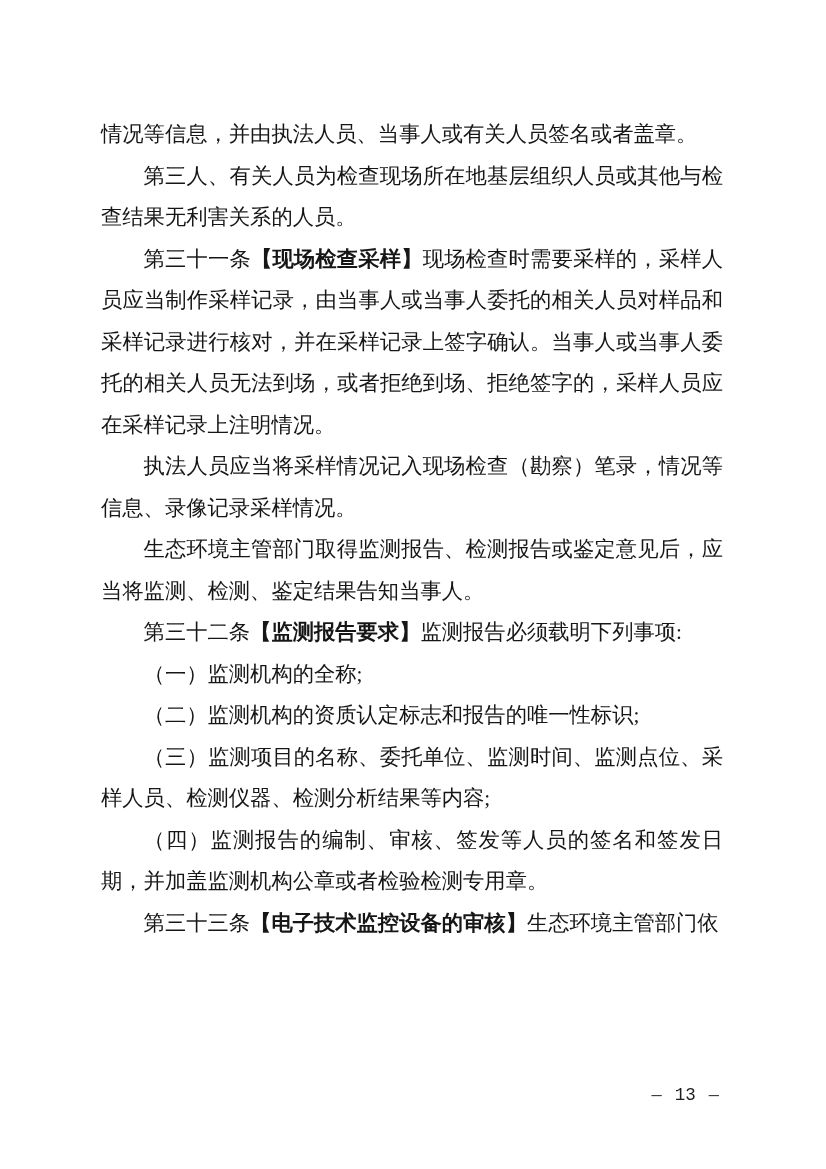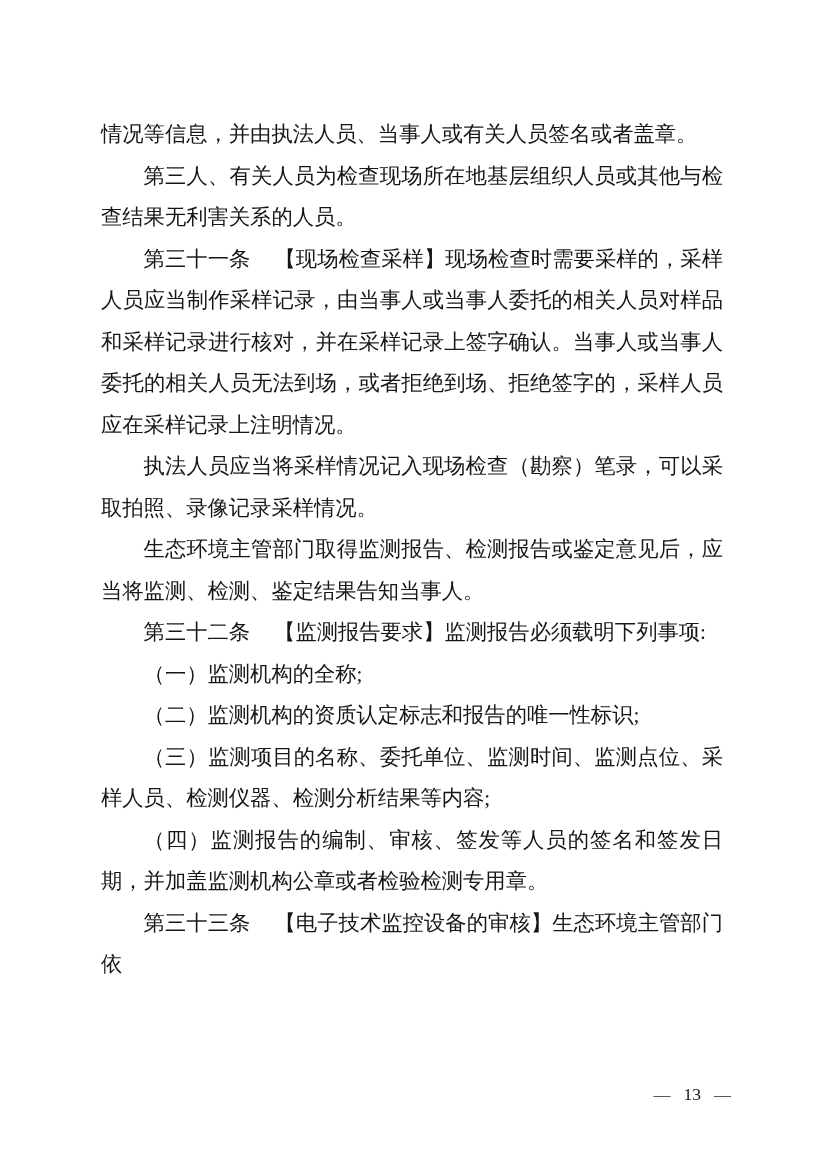--- a/index.html
+++ b/index.html
@@ -26,47 +26,48 @@
   .para {
     font-size: 21.3px;
     line-height: 41.5px;
     text-align: justify;
     text-justify: inter-character;
     letter-spacing: 0;
     color: #161616;
   }
   .para.indent { text-indent: 2em; }
   .seg-article-number { font-weight: 400; }
-  .seg-article-title { font-weight: 400; margin-left: 24px; }
+  .seg-article-title { font-weight: 700; }
   .seg-body { font-weight: 400; }
   .footer {
     position: absolute;
-    right: 95px;
+    right: 107px;
     bottom: 64px;
     font-size: 17px;
     color: #2b2b2b;
     white-space: nowrap;
+    font-family: Liberation Mono, monospace;
   }
   .footer .footer-num {
     display: inline-block;
     margin: 0 13px;
     font-size: 17.5px;
     color: #1c1c1c;
   }
   .footer .dash { color: #3a3a3a; }
 </style>
 </head>
 <body>
 
 <div class="page">
   <div class="content">
       <p class="para"><span class="seg-body">情况等信息，并由执法人员、当事人或有关人员签名或者盖章。</span></p>
       <p class="para indent"><span class="seg-body">第三人、有关人员为检查现场所在地基层组织人员或其他与检查结果无利害关系的人员。</span></p>
       <p class="para indent"><span class="seg-article-number">第三十一条</span><span class="seg-article-title">【现场检查采样】</span><span class="seg-body">现场检查时需要采样的，采样人员应当制作采样记录，由当事人或当事人委托的相关人员对样品和采样记录进行核对，并在采样记录上签字确认。当事人或当事人委托的相关人员无法到场，或者拒绝到场、拒绝签字的，采样人员应在采样记录上注明情况。</span></p>
-      <p class="para indent"><span class="seg-body">执法人员应当将采样情况记入现场检查（勘察）笔录，可以采取拍照、录像记录采样情况。</span></p>
+      <p class="para indent"><span class="seg-body">执法人员应当将采样情况记入现场检查（勘察）笔录，情况等信息、录像记录采样情况。</span></p>
       <p class="para indent"><span class="seg-body">生态环境主管部门取得监测报告、检测报告或鉴定意见后，应当将监测、检测、鉴定结果告知当事人。</span></p>
       <p class="para indent"><span class="seg-article-number">第三十二条</span><span class="seg-article-title">【监测报告要求】</span><span class="seg-body">监测报告必须载明下列事项:</span></p>
       <p class="para indent"><span class="seg-body">（一）监测机构的全称;</span></p>
       <p class="para indent"><span class="seg-body">（二）监测机构的资质认定标志和报告的唯一性标识;</span></p>
       <p class="para indent"><span class="seg-body">（三）监测项目的名称、委托单位、监测时间、监测点位、采样人员、检测仪器、检测分析结果等内容;</span></p>
       <p class="para indent"><span class="seg-body">（四）监测报告的编制、审核、签发等人员的签名和签发日期，并加盖监测机构公章或者检验检测专用章。</span></p>
       <p class="para indent"><span class="seg-article-number">第三十三条</span><span class="seg-article-title">【电子技术监控设备的审核】</span><span class="seg-body">生态环境主管部门依</span></p>
     </div>
   <div class="footer">
     <span class="dash">—</span><span class="footer-num">13</span><span class="dash">—</span>

